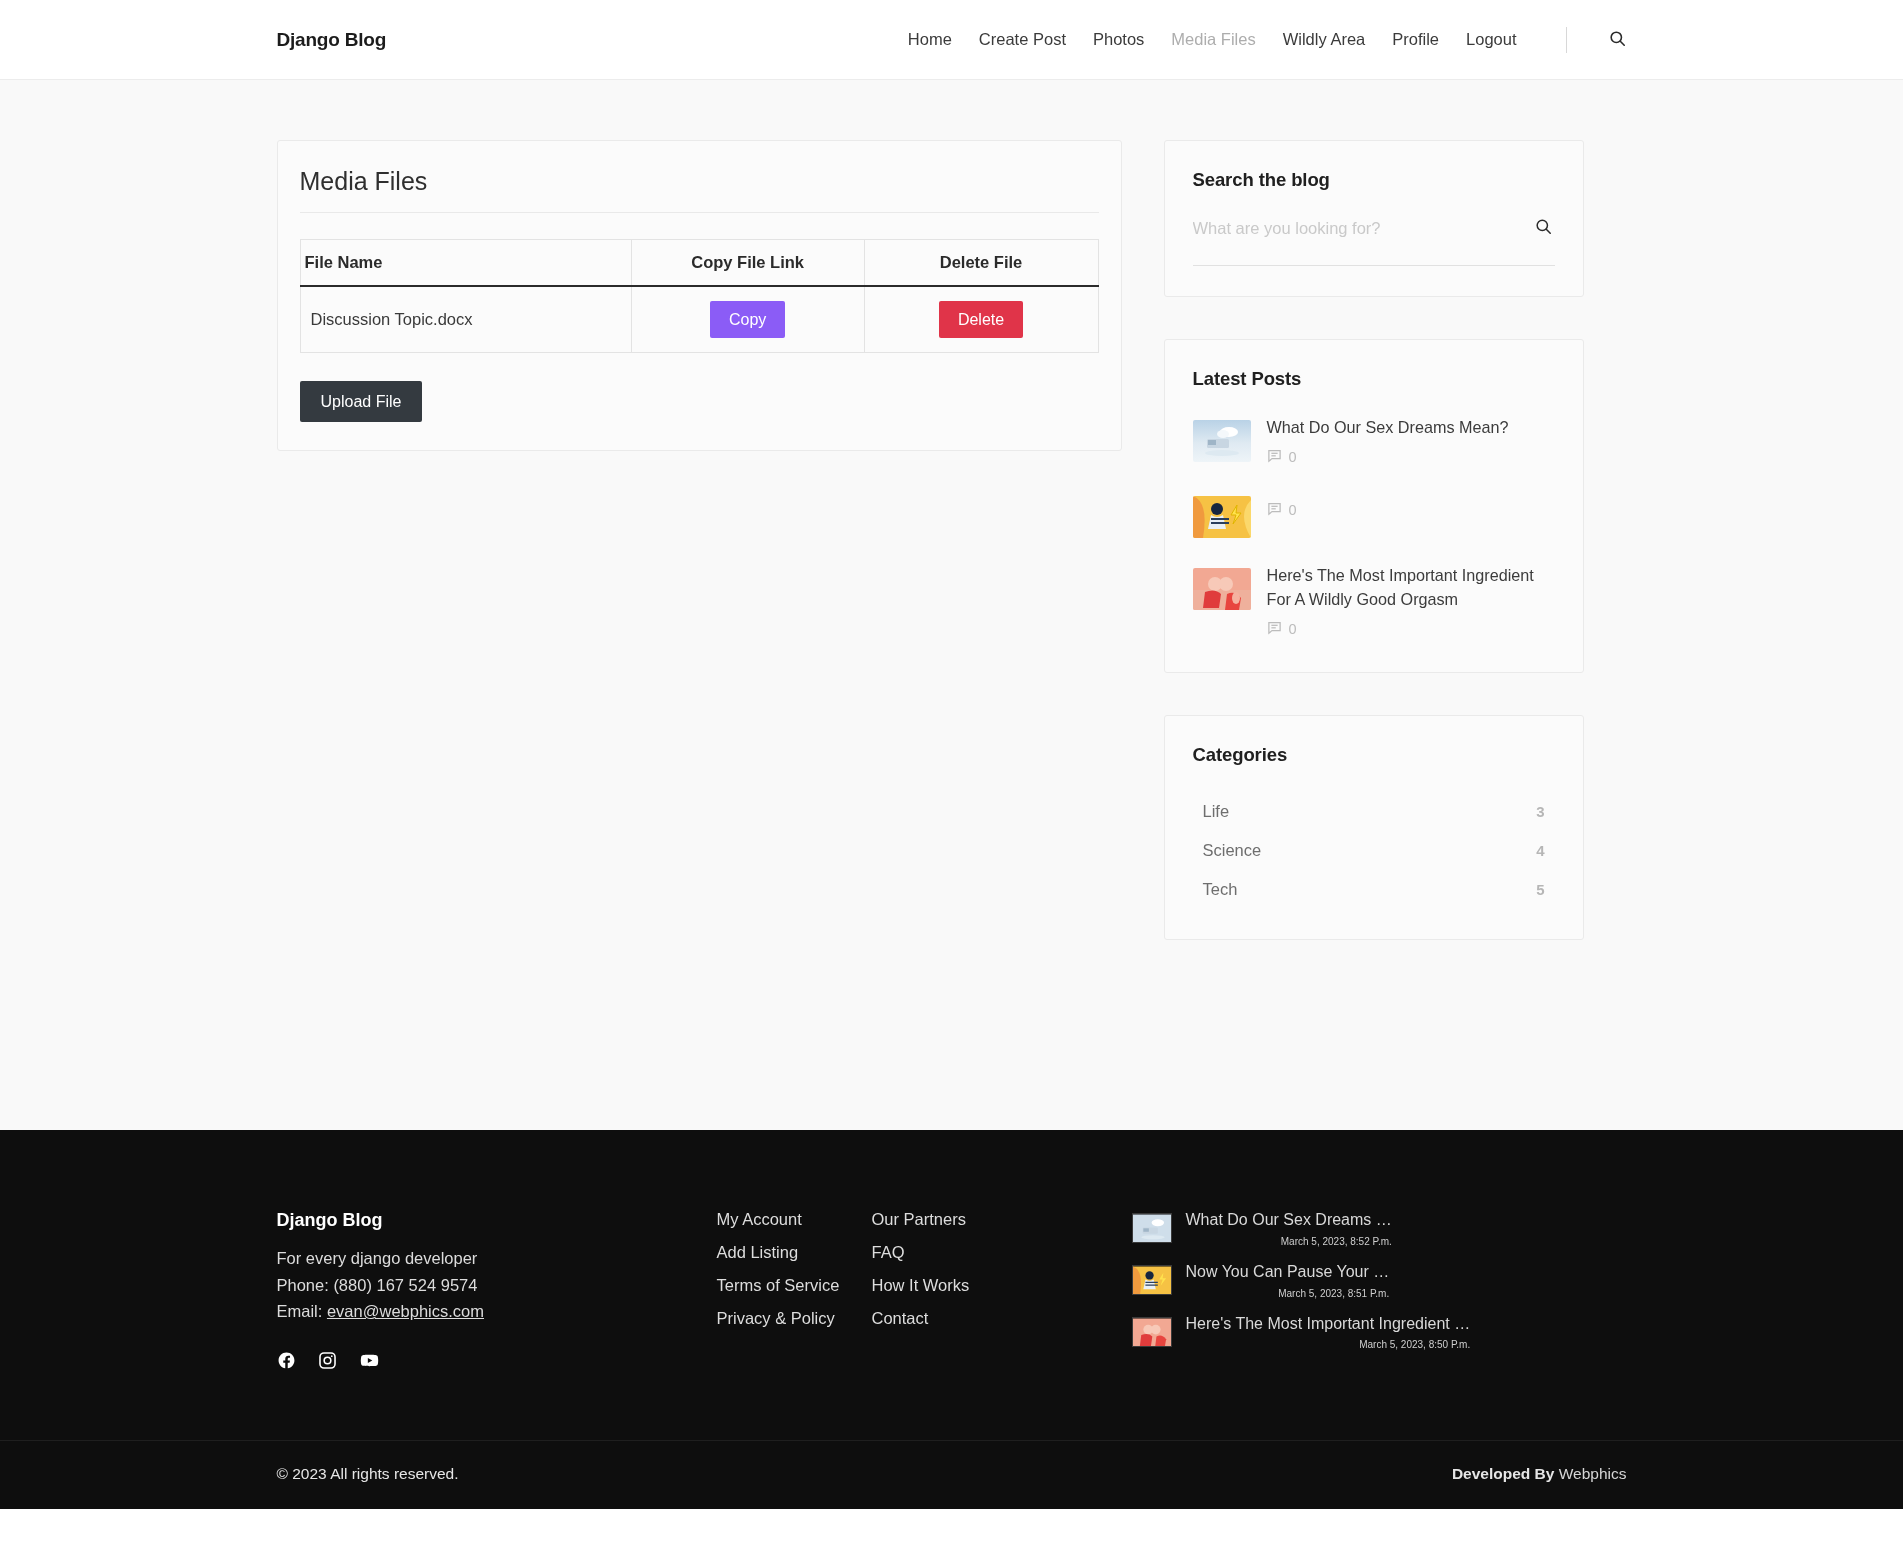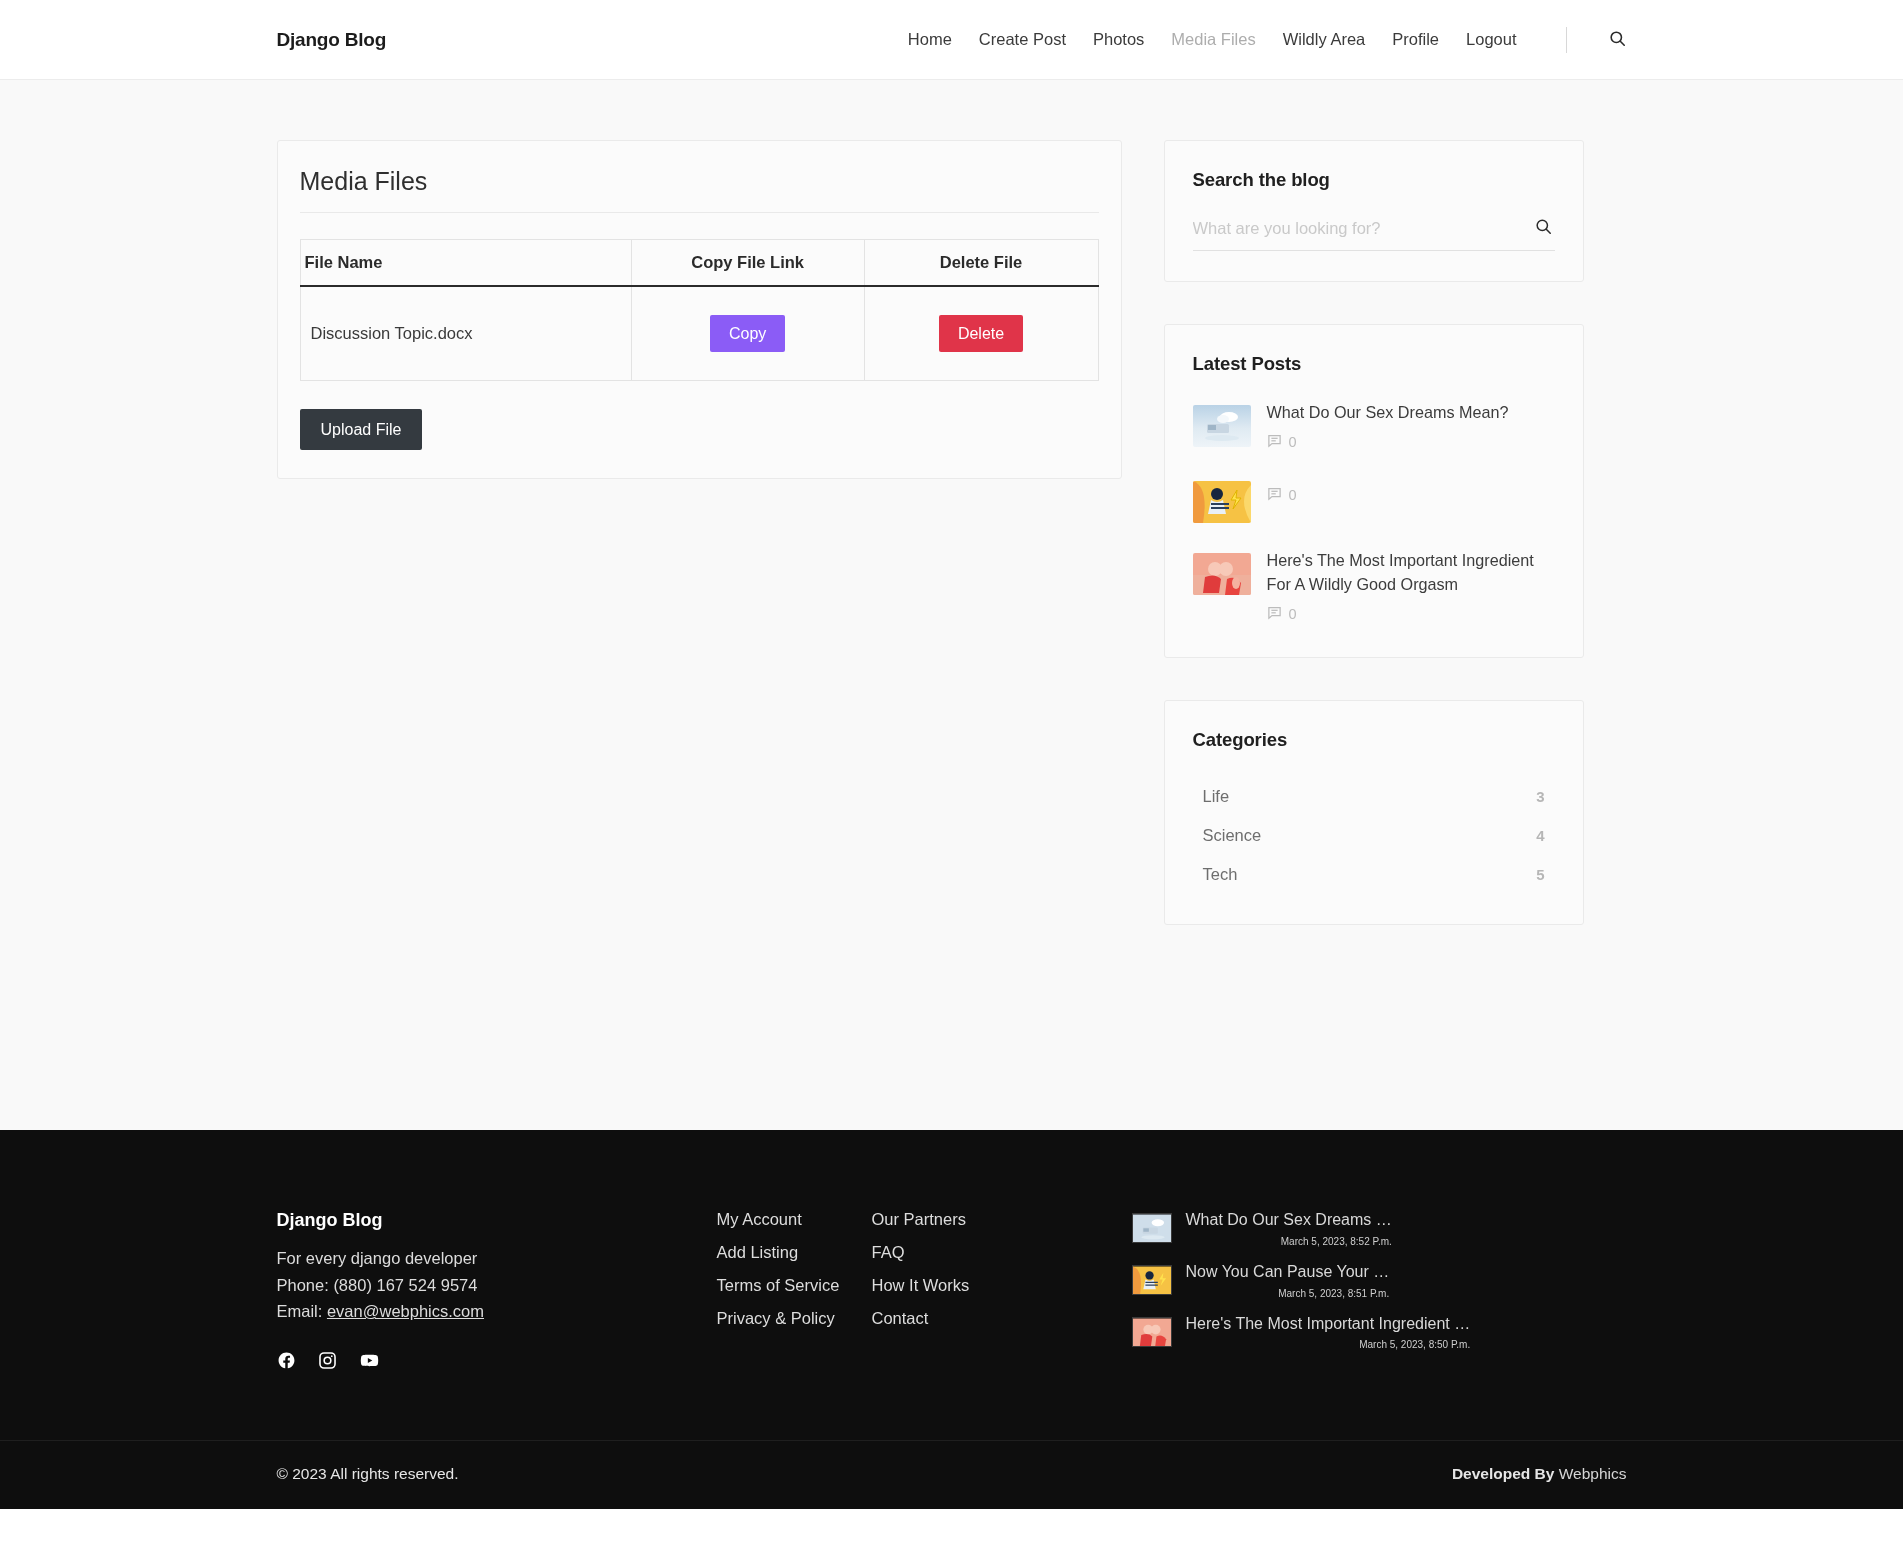--- a/index.html
+++ b/index.html
@@ -110,21 +110,21 @@
   }
   table.media-table thead th {
     font-size: 16.5px;
     font-weight: bold;
     color: #2b2b2b;
     padding: 13px 10px;
     border-bottom: 2px solid #2b2b2b;
   }
   table.media-table thead th.left { text-align: left; padding-left: 4px; }
   table.media-table thead th.center { text-align: center; }
-  table.media-table tbody td { padding: 28px 10px; }
+  table.media-table tbody td { padding: 14px 10px; }
   td.file-name {
     font-size: 16.5px;
     color: #3a3a3a;
     text-align: left;
     padding-left: 12px;
     width: 360px;
   }
   td.cell-center { text-align: center; width: 250px; }
 
   .btn {
@@ -154,21 +154,21 @@
     font-size: 18.5px;
     font-weight: bold;
     color: #202020;
     margin-bottom: 26px;
     letter-spacing: -0.1px;
   }
   .search-row {
     display: flex;
     align-items: center;
     border-bottom: 1px solid #e1e1e1;
-    padding-bottom: 11px;
+    padding-bottom: 26px;
   }
   .search-row input {
     flex: 1;
     border: none;
     outline: none;
     background: transparent;
     font-size: 16.5px;
     color: #444;
     font-family: "Liberation Sans", sans-serif;
   }

